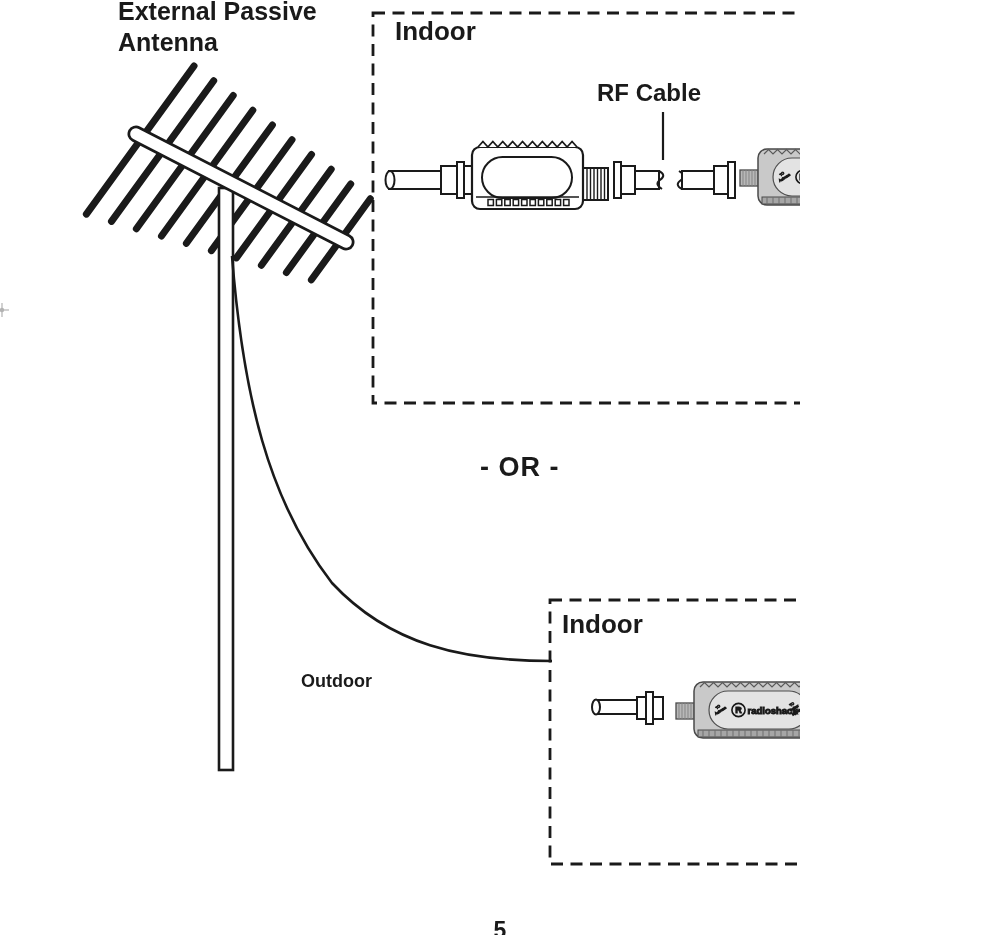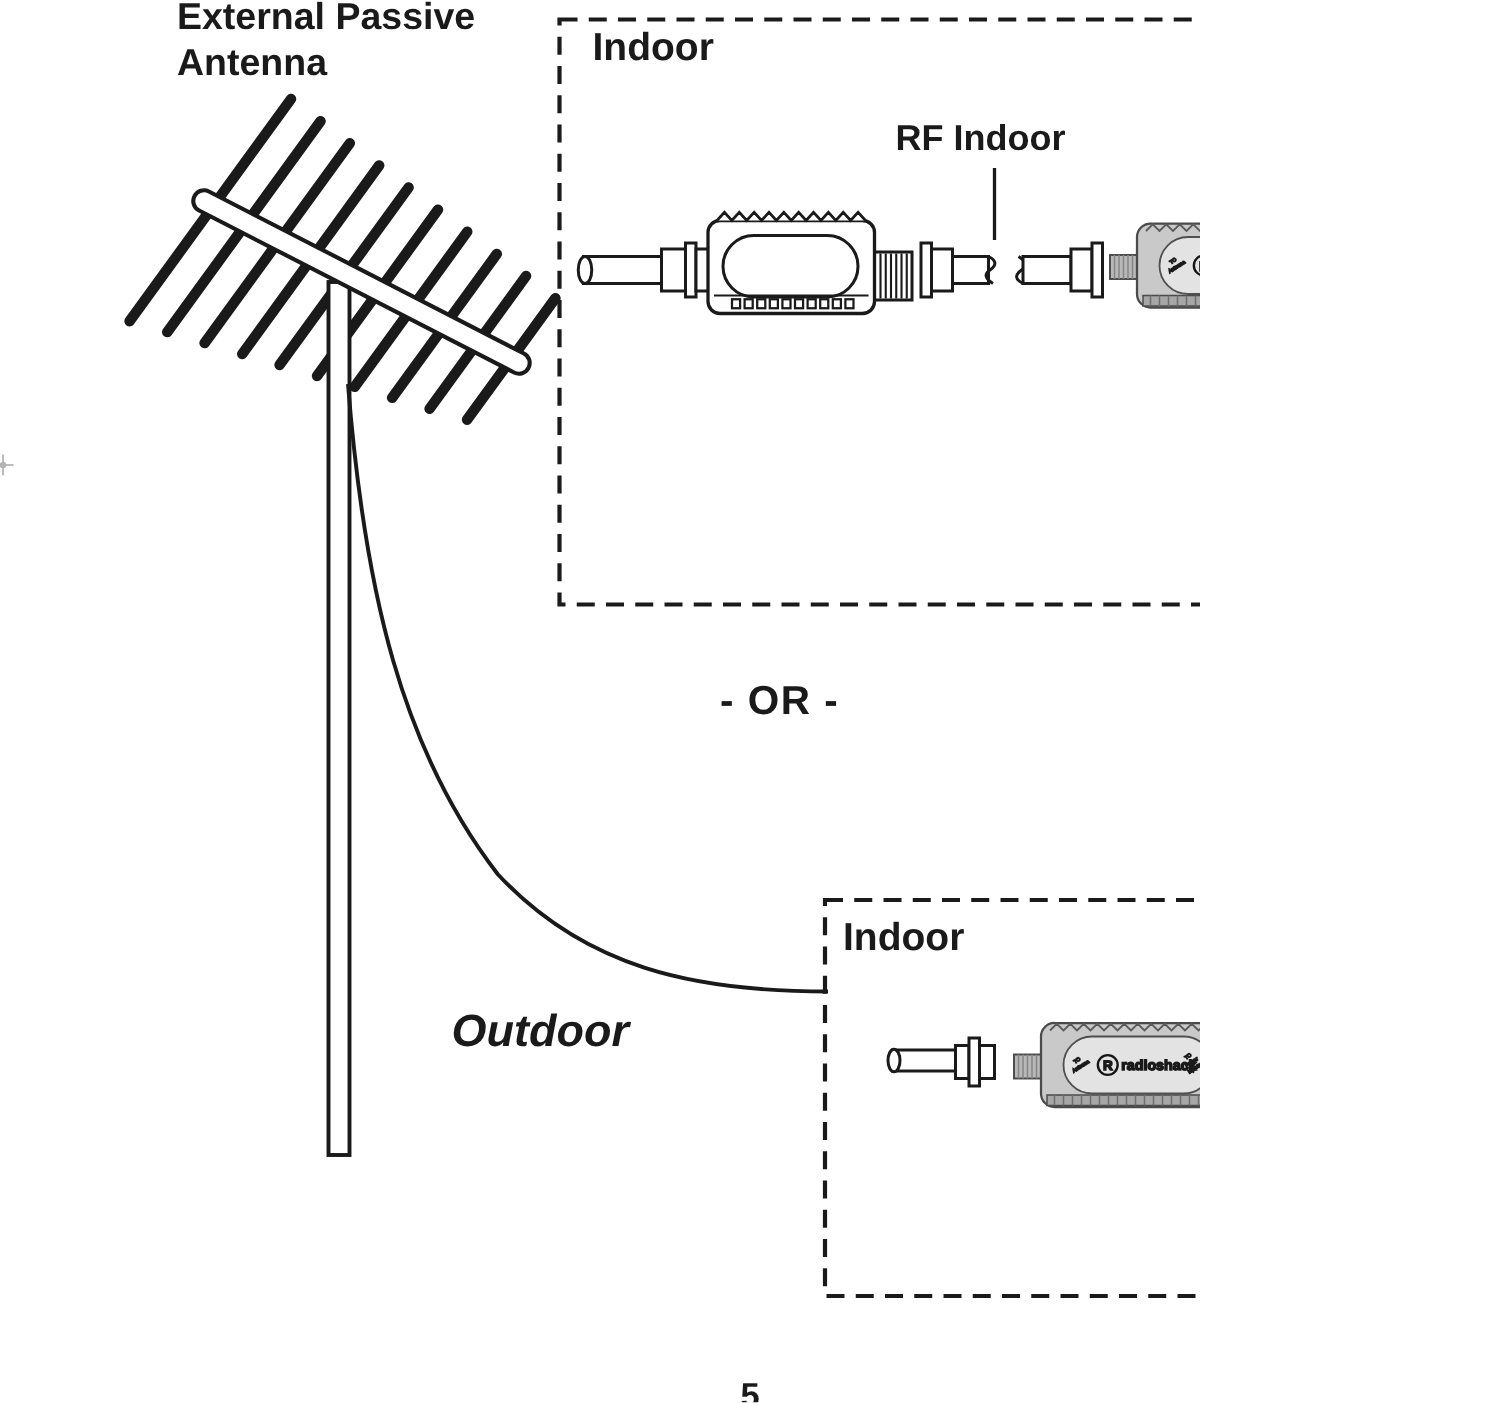--- a/index.html
+++ b/index.html
@@ -5,21 +5,21 @@
   html,body{margin:0;padding:0;background:#ffffff;}
   .canvas{position:relative;width:800px;height:935px;background:#ffffff;overflow:hidden;
           font-family:"Liberation Sans",sans-serif;}
   .art{position:absolute;left:0;top:0;width:1000px;height:935px;}
   .lbl{position:absolute;font-weight:700;color:#1a1a1a;white-space:pre-line;}
   .title{left:118px;top:-4px;font-size:25px;line-height:31px;}
   .indoor-top{left:395px;top:16px;font-size:26px;}
   .rf-cable{left:597px;top:79px;font-size:24px;}
   .or-divider{left:480px;top:452px;font-size:27px;letter-spacing:1px;}
   .indoor-bottom{left:562px;top:609px;font-size:26px;}
-  .outdoor{left:301px;top:671px;font-size:30px;font-style:italic;}
+  .outdoor{left:301px;top:671px;font-size:18px;}
   .pageno{left:0;top:917px;width:1000px;text-align:center;font-size:23px;}
   svg text{font-family:"Liberation Sans",sans-serif;}
 </style>
 </head>
 <body>
 
 <div class="canvas">
 
   <svg class="art" viewBox="0 0 1000 935">
     <defs>
@@ -158,18 +158,18 @@
         <rect x="646" y="692" width="7" height="32"></rect>
         <rect x="653" y="697" width="10" height="22"></rect>
       </g>
       <use href="#rs-injector" x="676" y="680"></use>
     </g>
   </svg>
 
   <div class="lbl title">External Passive
 Antenna</div>
   <div class="lbl indoor-top">Indoor</div>
-  <div class="lbl rf-cable">RF Indoor</div>
+  <div class="lbl rf-cable">RF Cable</div>
   <div class="lbl or-divider">- OR -</div>
   <div class="lbl indoor-bottom">Indoor</div>
   <div class="lbl outdoor">Outdoor</div>
   <div class="lbl pageno">5</div>
 </div>
 
 </body></html>

